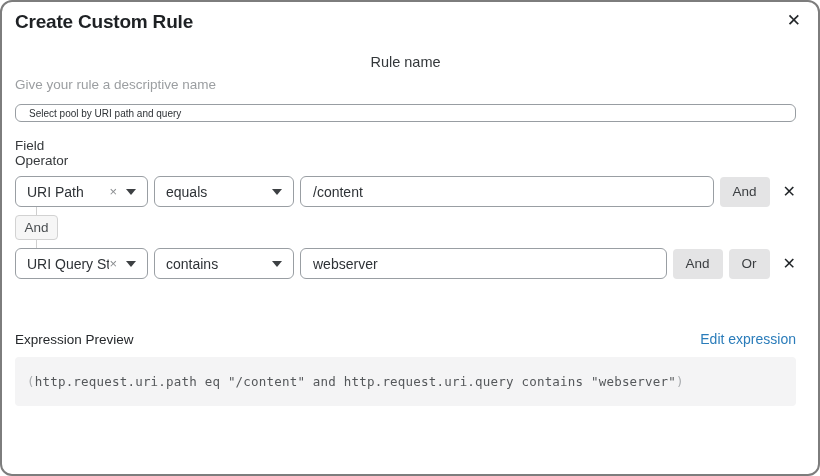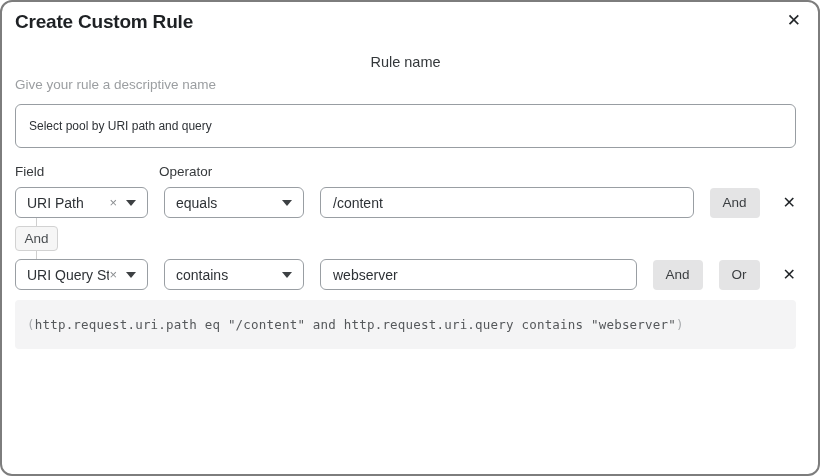--- a/index.html
+++ b/index.html
@@ -38,43 +38,43 @@
     padding: 4px;
     font-family: "DejaVu Sans", sans-serif;
   }
 
   .rule-label   { margin-top: 21px; font-size: 14.5px; color: #33373a; text-align: center; }
   .rule-helper  { margin-top: 7px;  font-size: 13.5px; color: #9b9ea1; }
 
   .name-input {
     margin-top: 12px;
     width: 100%;
-    height: 44px;
+    height: 18px;
     border: 1px solid #989da2;
     border-radius: 6px;
     padding: 0 13px;
-    font-size: 12px;
+    font-size: 10px;
     color: #2e3236;
     font-family: "Liberation Sans", sans-serif;
     outline: none;
   }
 
   .match-heading {
     margin-top: 44px;
     font-size: 15px;
     font-weight: 700;
     color: #202326;
   }
 
-  .col-labels { display: flex; margin-top: 16px; font-size: 13.5px; color: #36393c; }
+  .col-labels { display: flex; margin-top: 16px; font-size: 13.5px; color: #36393c; flex-direction: column; }
   .col-field  { width: 133px; margin-right: 11px; }
   .col-op     { width: 131px; margin-right: 9px; }
   .col-val    { flex: 1; }
 
-  .cond-row { display: flex; align-items: center; gap: 16px; margin-top: 8px; height: 31px; }
+  .cond-row { display: flex; align-items: center; gap: 6px; margin-top: 8px; height: 31px; }
 
   .select-box {
     height: 31px;
     border: 1px solid #999ea3;
     border-radius: 6px;
     background: #fff;
     display: flex;
     align-items: center;
     padding: 0 11px;
     font-size: 14px;
@@ -208,16 +208,20 @@
     <div class="select-box select-op">
       <span class="select-label">contains</span>
       <span class="chevron"></span>
     </div>
     <input class="value-input" type="text" value="webserver" style="">
     <button class="conj-btn">And</button>
     <button class="conj-btn">Or</button>
     <button class="remove-x">✕</button>
   </div>
 
+  <div class="expr-row">
+    <span class="expr-label">Expression Preview</span>
+    <a class="expr-link">Edit expression</a>
+  </div>
 
   <div class="code-block"><span class="paren">(</span><span>http.request.uri.path eq "/content" and http.request.uri.query contains "webserver"</span><span class="paren">)</span></div>
 
 </div>
 
 </body></html>

